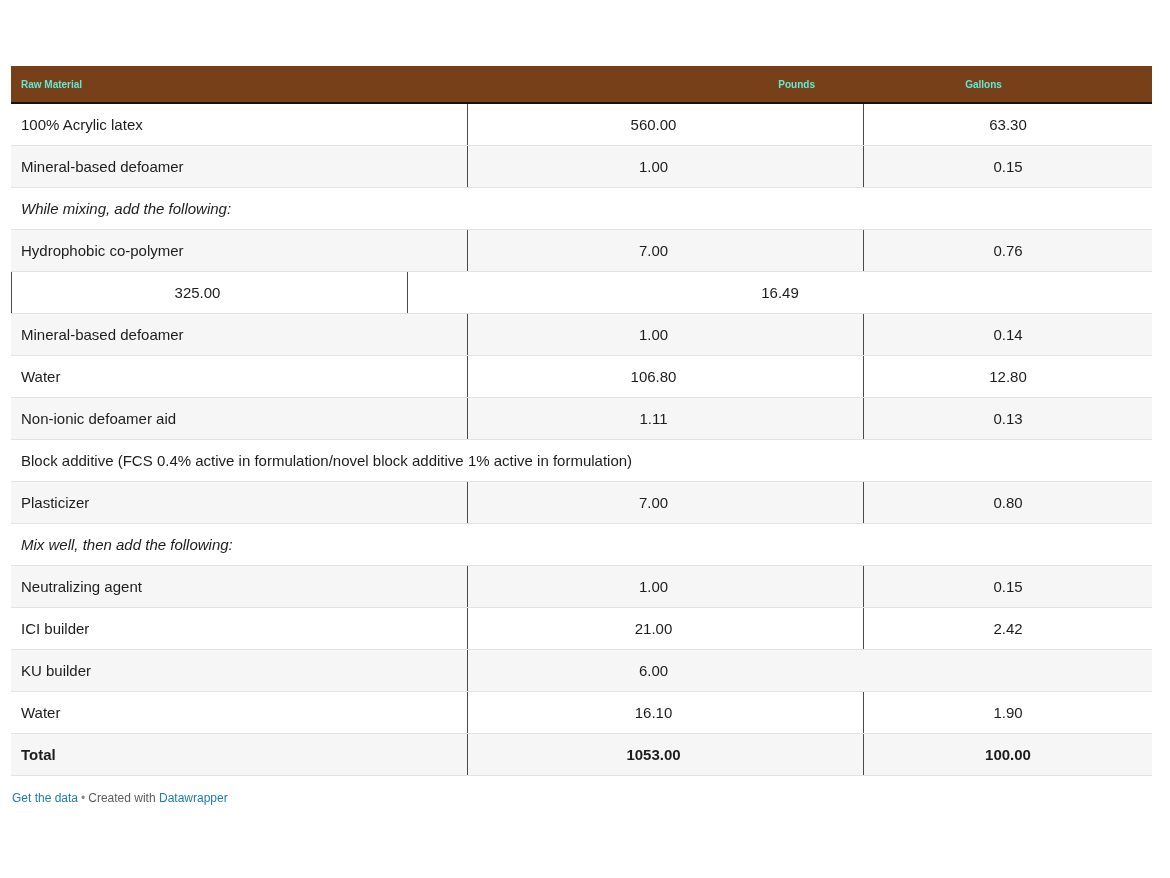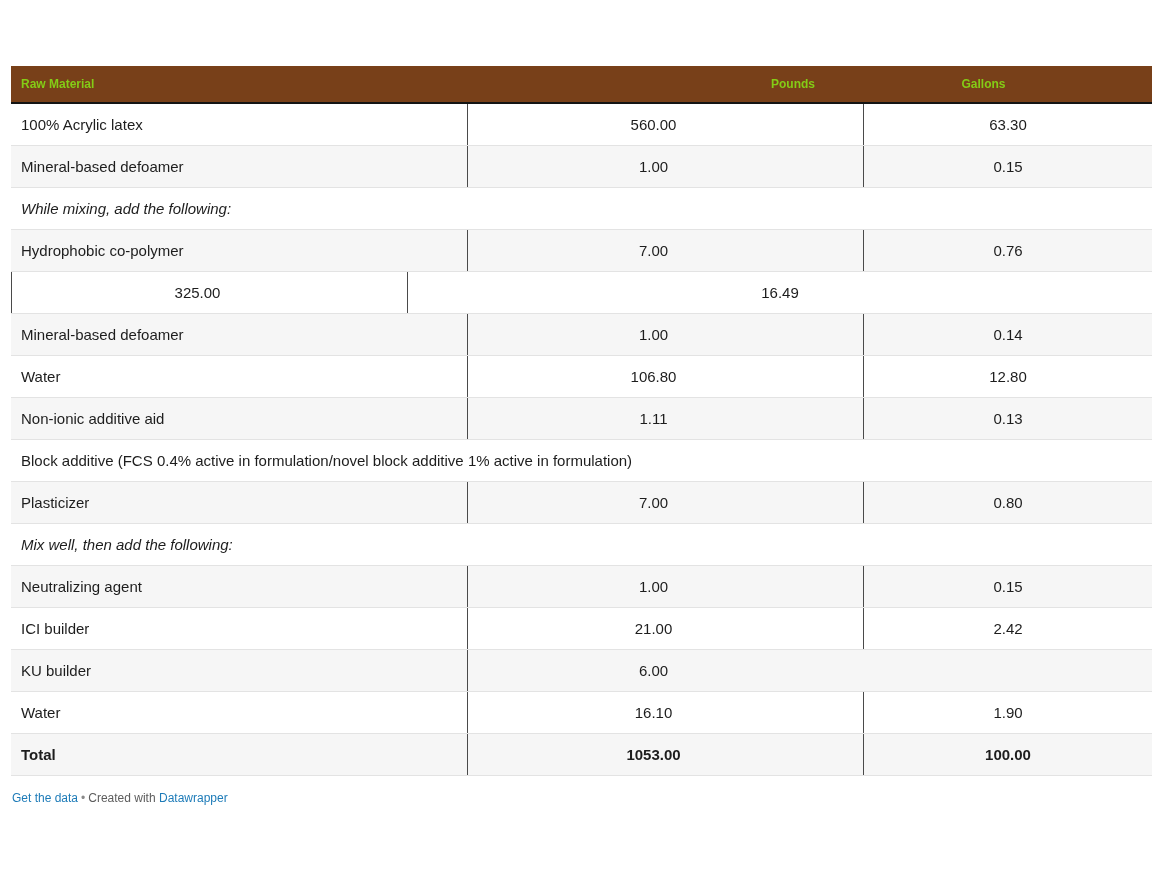--- a/index.html
+++ b/index.html
@@ -27,23 +27,23 @@
 
   
   .thead {
     display: flex;
     align-items: center;
     height: 38px;
     background: var(--header-bg);
     border-bottom: 2px solid var(--header-border);
   }
   .th {
-    color: #84cc16;
+    color: #5eead4;
     font-weight: bold;
-    font-size: 12px;
+    font-size: 10px;
   }
 
   
   .c1 { width: 432px; padding-left: 10px; }
   .c2 { width: 372px; text-align: right; }
   .c3 { flex: 1; text-align: center; }
 
   
   .row {
     display: flex;
@@ -125,21 +125,21 @@
           <div class="cell c1">Mineral-based defoamer</div>
           <div class="cell c2">1.00</div>
           <div class="cell c3">0.14</div>
         </div>
         <div class="row data">
           <div class="cell c1">Water</div>
           <div class="cell c2">106.80</div>
           <div class="cell c3">12.80</div>
         </div>
         <div class="row data stripe">
-          <div class="cell c1">Non-ionic additive aid</div>
+          <div class="cell c1">Non-ionic defoamer aid</div>
           <div class="cell c2">1.11</div>
           <div class="cell c3">0.13</div>
         </div>
         <div class="row section">
           <span>Block additive (FCS 0.4% active in formulation/novel block additive 1% active in formulation)</span>
         </div>
         <div class="row data stripe">
           <div class="cell c1">Plasticizer</div>
           <div class="cell c2">7.00</div>
           <div class="cell c3">0.80</div>

